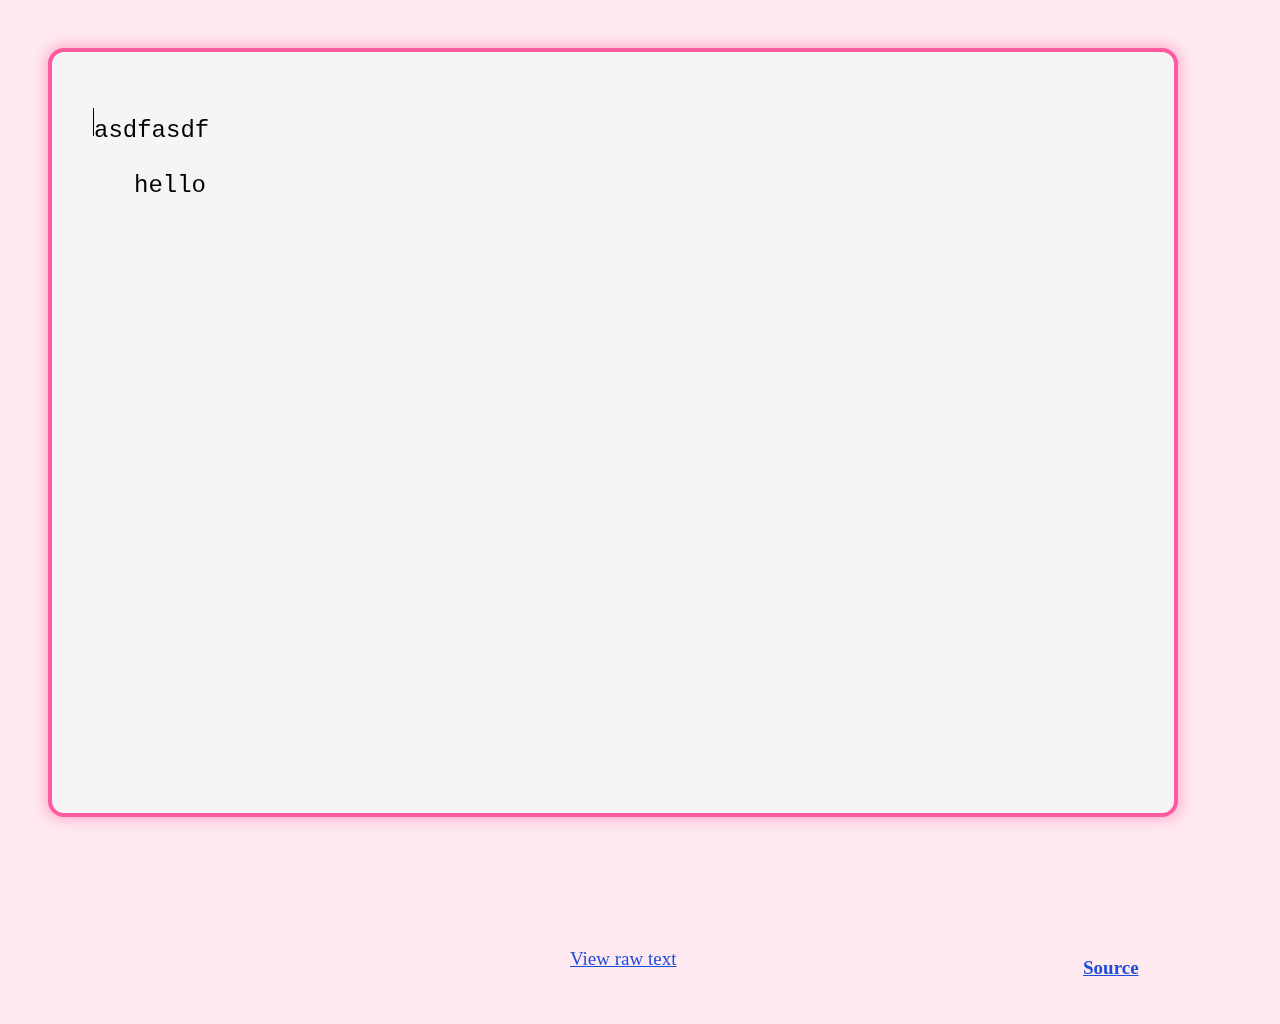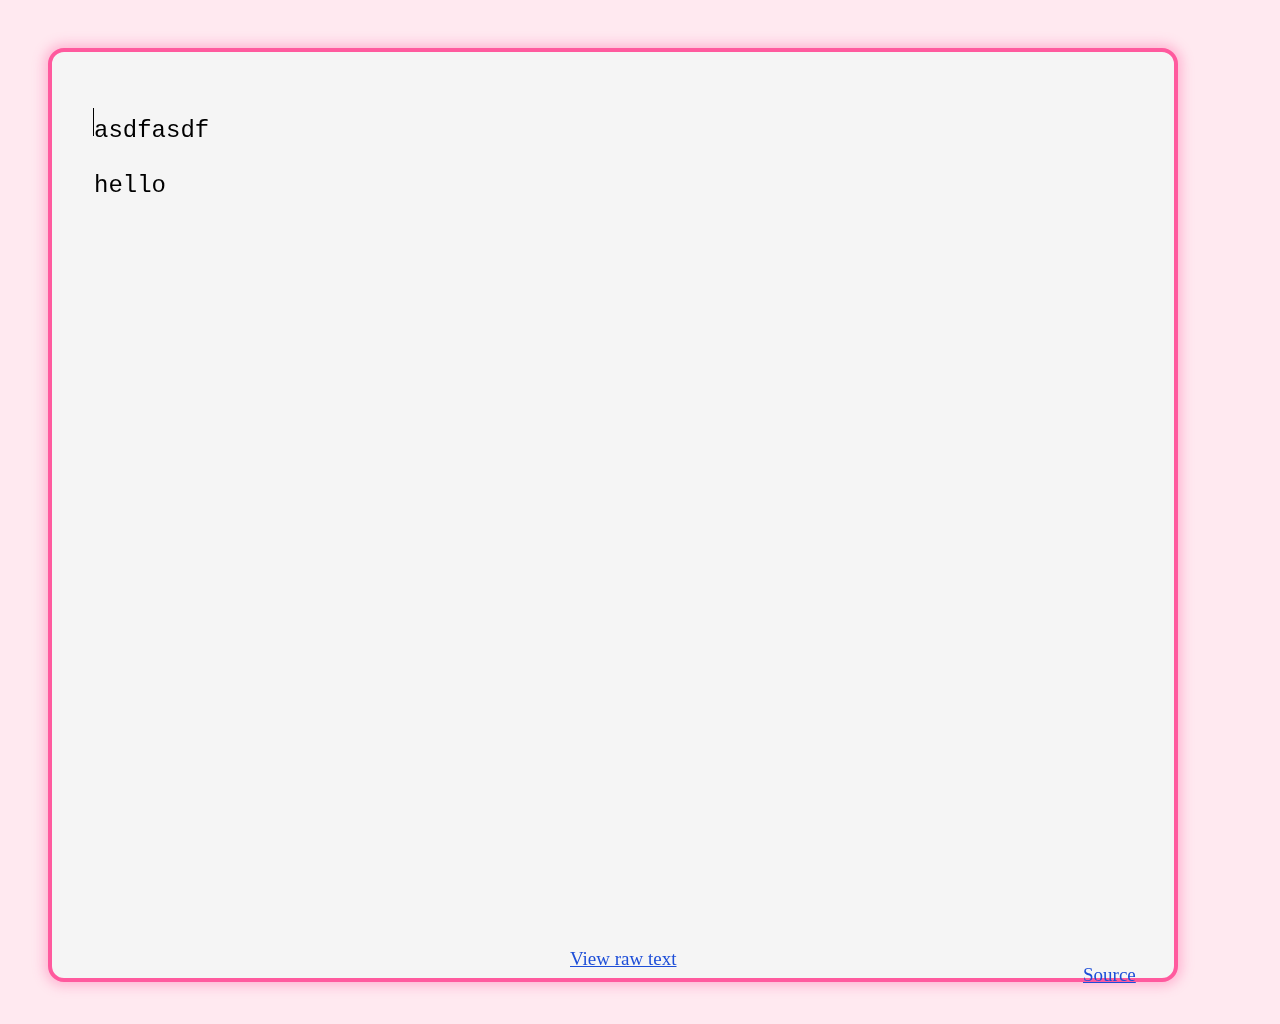--- a/index.html
+++ b/index.html
@@ -12,21 +12,21 @@
       height: 1024px;
       background: #ffe9f0;
       font-family: "Courier New", Courier, monospace;
       overflow: hidden;
     }
     .panel {
       position: absolute;
       left: 48px;
       top: 48px;
       width: 1130px;
-      height: 934px;
+      height: 769px;
       background: #f5f5f5;
       border: 4px solid #ff5a9e;
       border-radius: 16px;
       box-shadow: 0 0 12px 4px rgba(255, 90, 158, 0.35);
       padding: 36px 42px;
     }
     .panel pre {
       font-family: "Courier New", Courier, monospace;
       font-size: 24px;
       line-height: 1.2;
@@ -47,20 +47,21 @@
     }
     
     .blk {
       display: block;
     }
     .blk.gap {
       margin-top: 56px;
     }
     .blk.small-gap {
       margin-top: 26px;
+      margin-left: 40px;
     }
     .footer-links {
       position: absolute;
       left: 0;
       top: 940px;
       width: 1280px;
       height: 40px;
       font-family: "Times New Roman", Times, serif;
       font-size: 19px;
     }
@@ -69,21 +70,22 @@
       text-decoration: underline;
     }
     .link-view {
       position: absolute;
       left: 570px;
       top: 8px;
     }
     .link-source {
       position: absolute;
       left: 1083px;
-      top: 24px;
+      top: 17px;
+      font-weight: bold;
     }
   </style>
 </head>
 <body>
 
 <div class="panel">
   <pre><span class="cursor-line"><span class="cursor"></span></span><span class="blk">asdfasdf</span><span class="blk small-gap">hello</span></pre>
 </div>
 
 <div class="footer-links">

